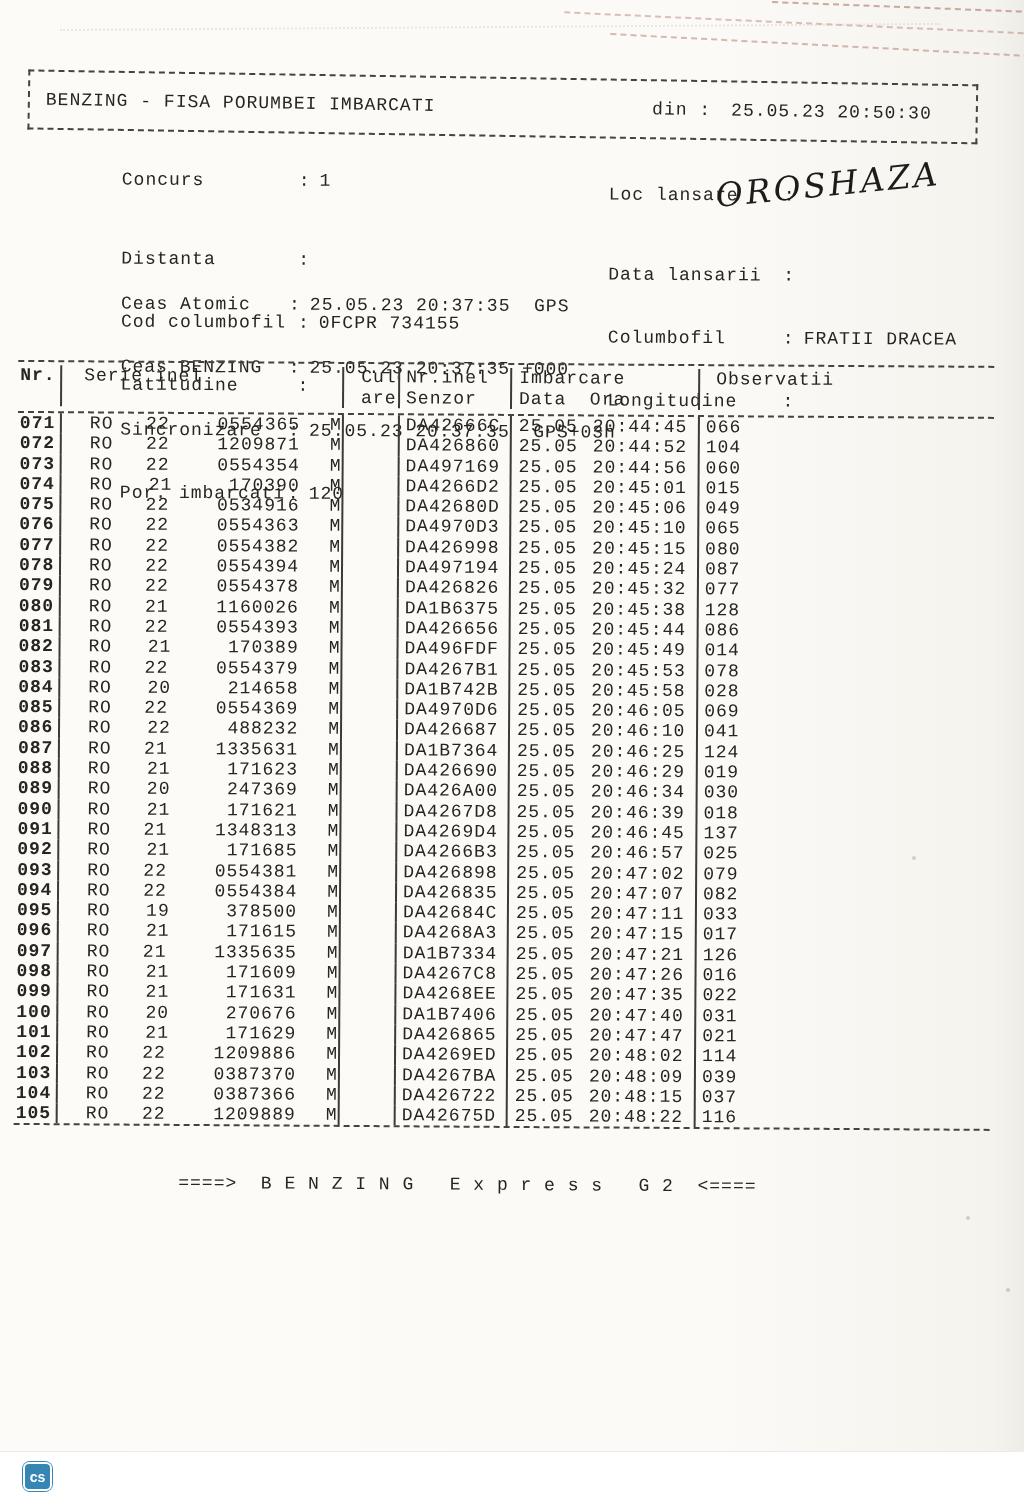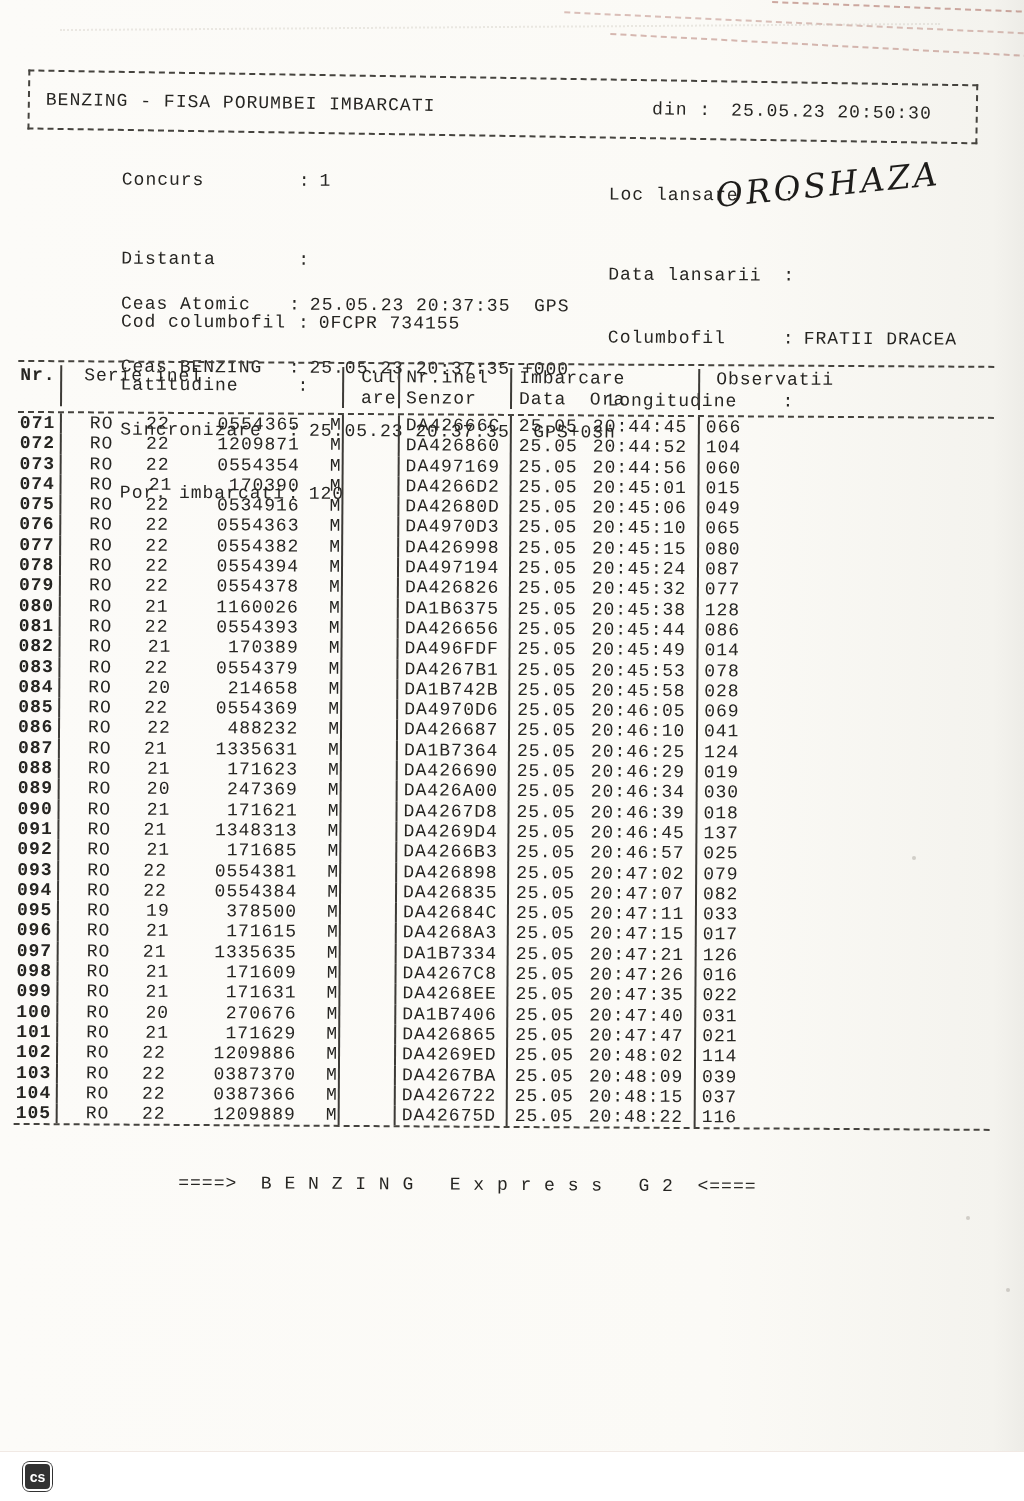--- a/index.html
+++ b/index.html
@@ -54,21 +54,21 @@
   .serie .yr{display:inline-block;width:44px;}
   .serie .num{display:inline-block;width:92px;text-align:right;margin-left:36px;}
   .serie .sex{display:inline-block;margin-left:30px;}
   .imb .dt{display:inline-block;width:74px;}
 
   .bfooter{position:absolute;left:185px;top:1172px;font-size:18px;letter-spacing:1px;white-space:pre;}
 
   
   .csbar{position:absolute;left:0;bottom:0;width:1024px;height:49px;background:#ffffff;border-top:1px solid #f1e9e4;
          display:flex;align-items:center;font-family:"Liberation Sans",sans-serif;}
-  .csicon{width:31px;height:31px;margin-left:22px;background:#000000;border-radius:8px;display:flex;align-items:center;justify-content:center;opacity:.8;}
+  .csicon{width:31px;height:31px;margin-left:22px;background:#0369a1;border-radius:8px;display:flex;align-items:center;justify-content:center;opacity:.8;}
   .csicon .inner{width:25px;height:25px;border:2px solid #ffffff;border-radius:6px;display:flex;align-items:center;justify-content:center;
                  color:#ffffff;font-size:14px;font-weight:bold;letter-spacing:0;}
   .cstext{margin-left:12px;font-size:27px;color:#c8c7c5;letter-spacing:.5px;}
 </style>
 </head>
 <body>
 
 <div class="page">
 
   <div class="streak" style="right:-8px;top:6px;width:260px;transform:rotate(2.2deg);"></div>

